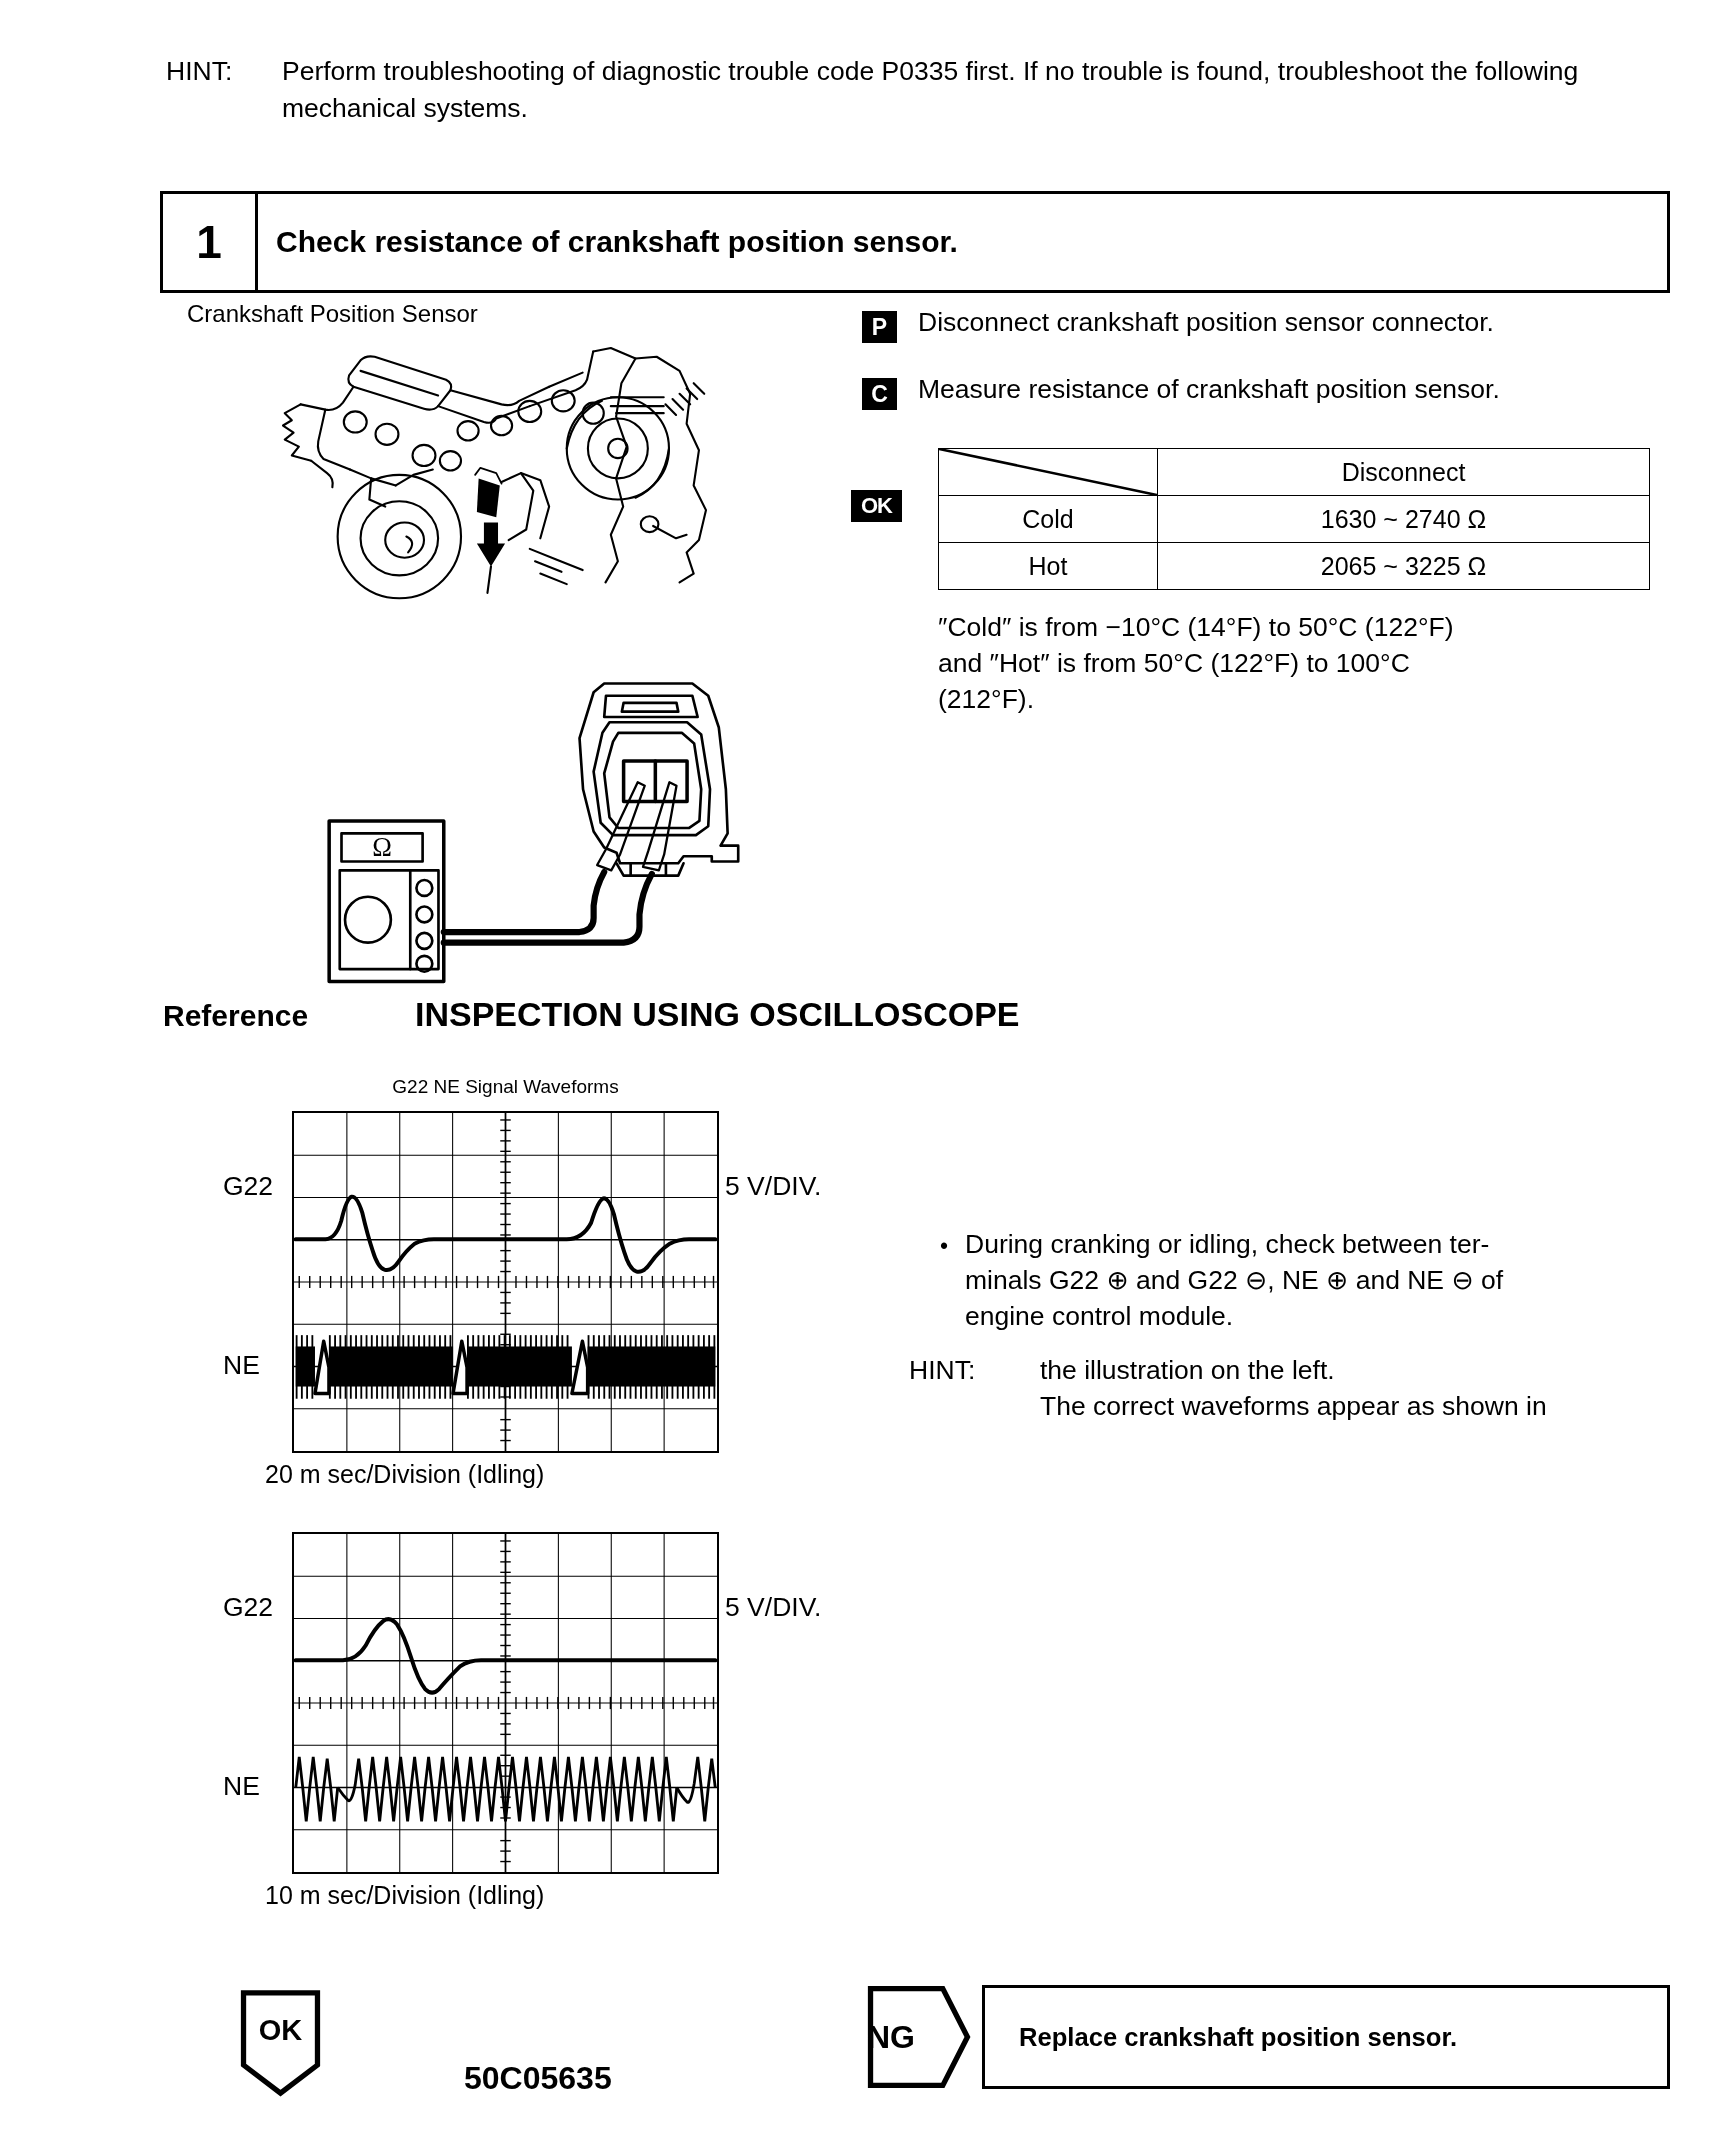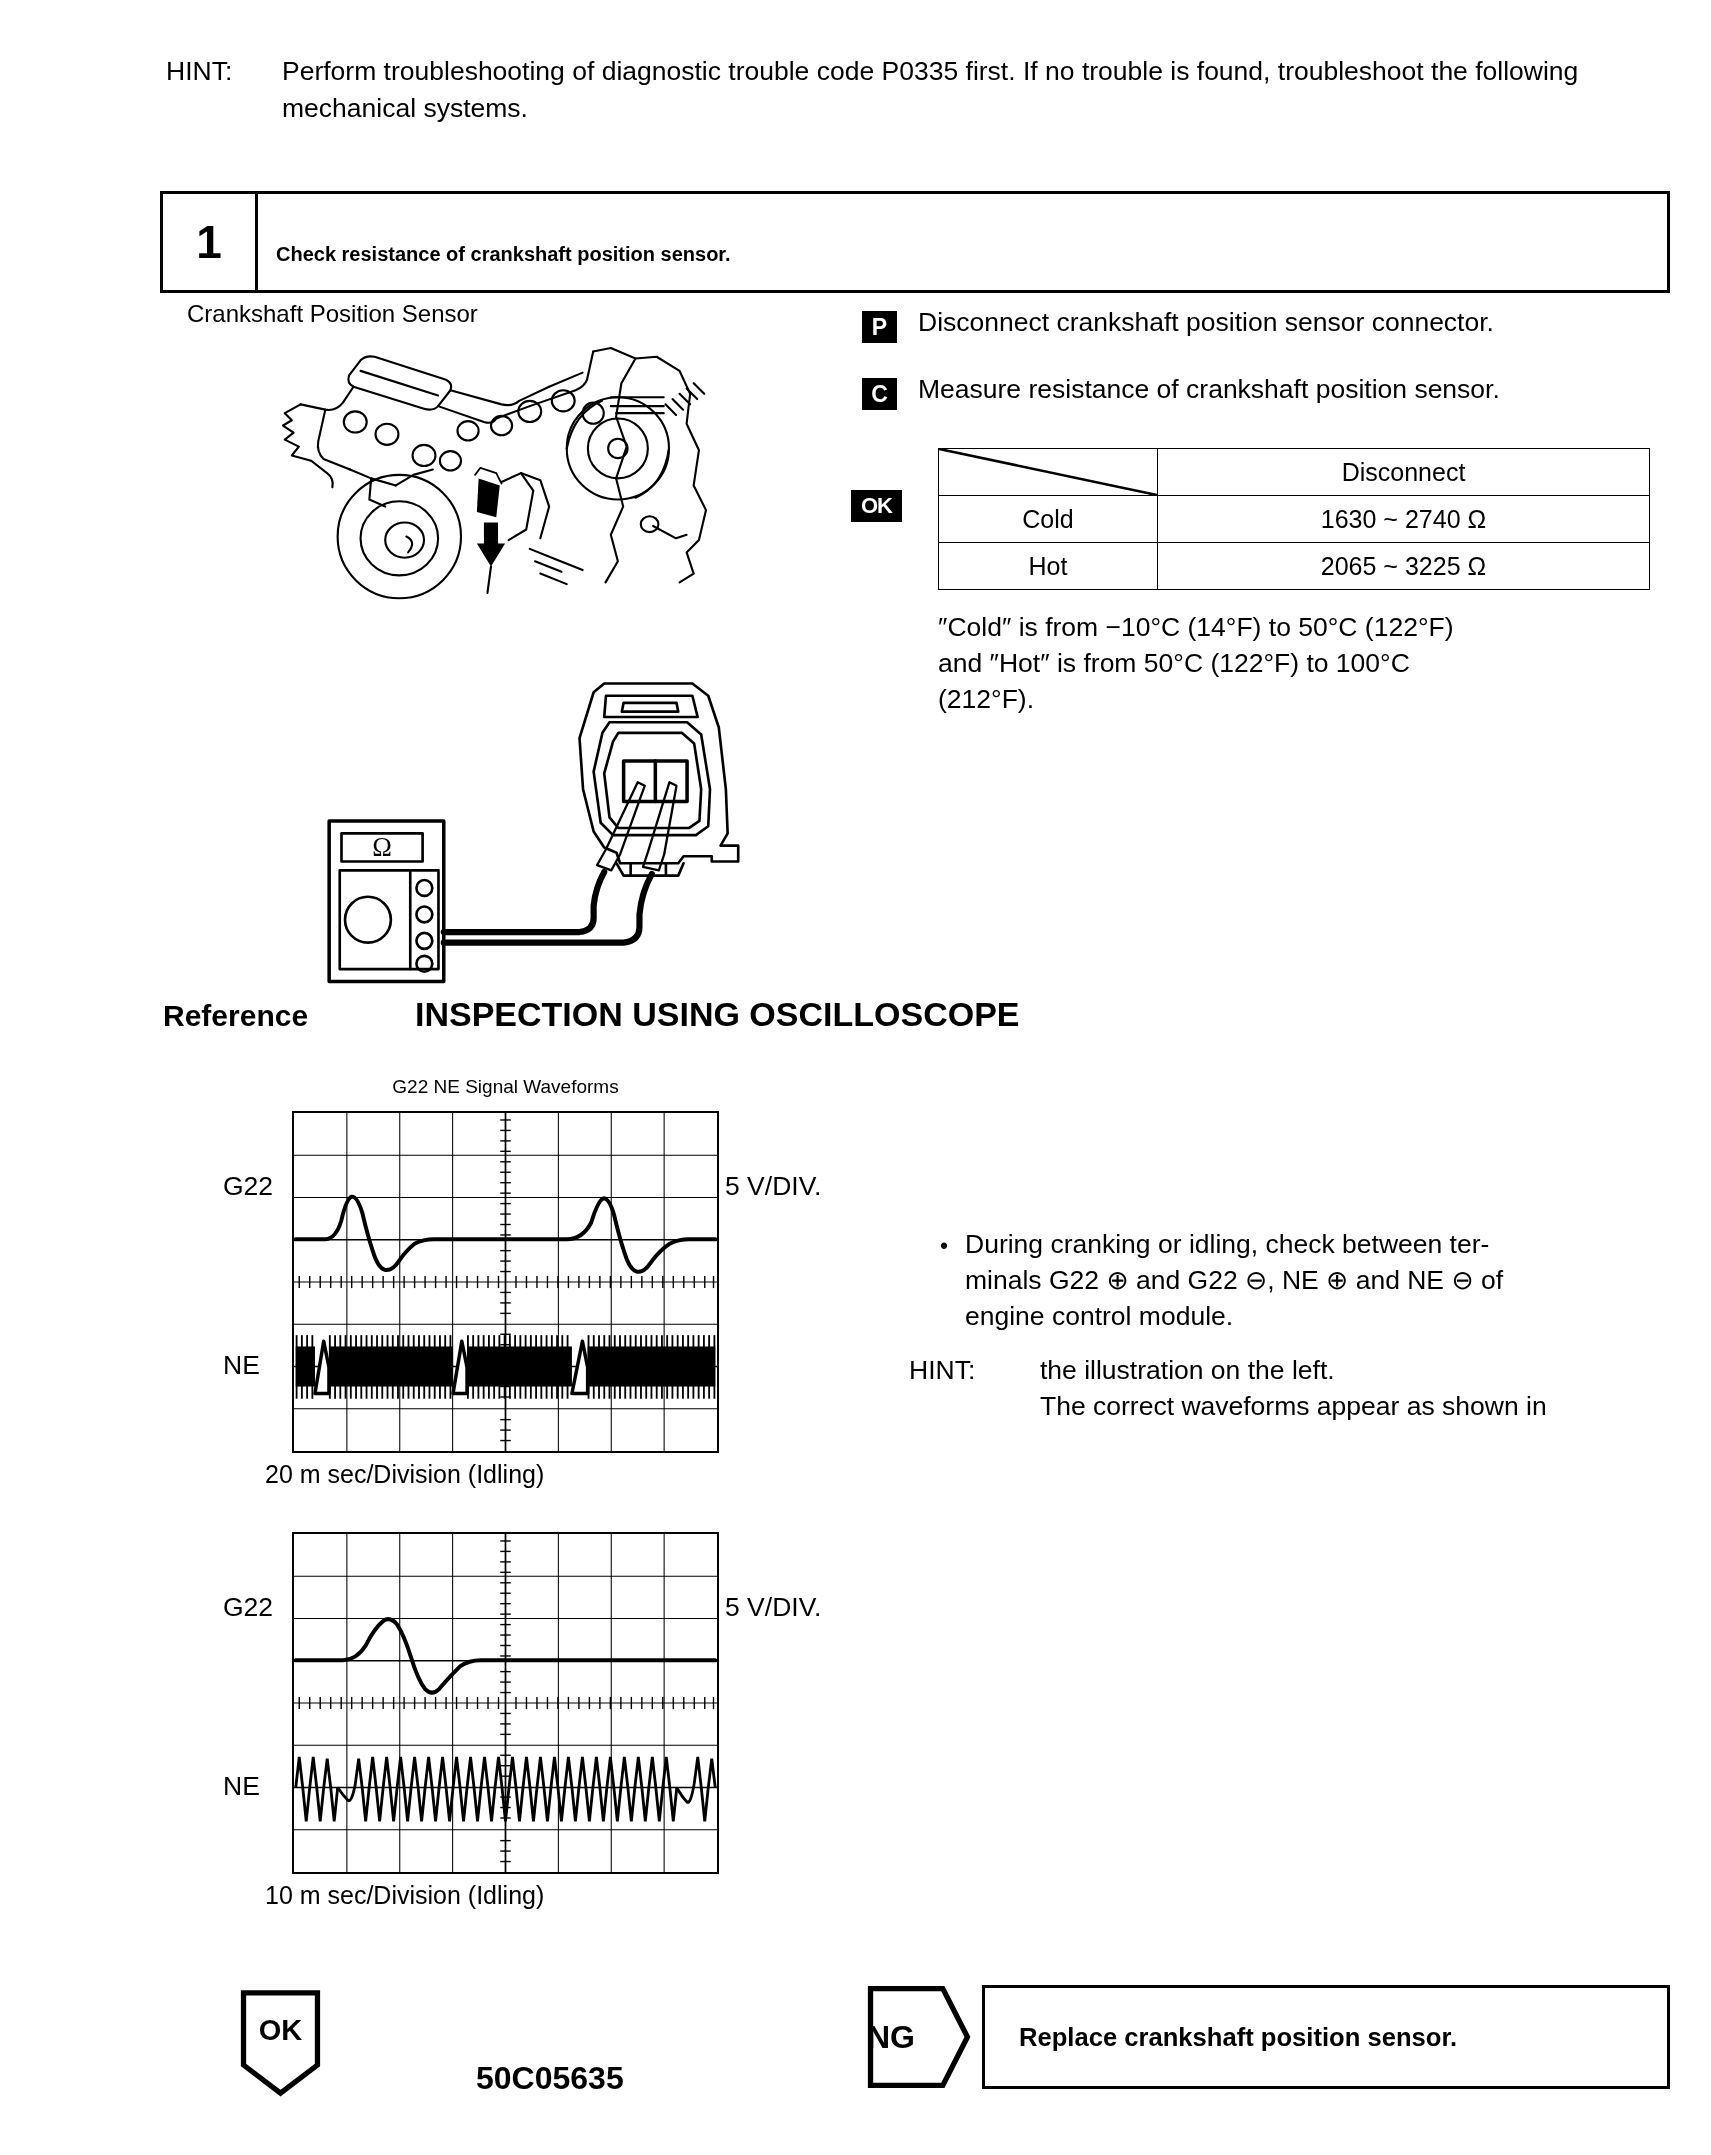--- a/index.html
+++ b/index.html
@@ -62,23 +62,22 @@
     font-weight: bold;
     line-height: 1;
   }
   #step-title {
     position: absolute;
     left: 113px;
     top: 0;
     height: 100%;
     display: flex;
     align-items: center;
-    font-size: 20px;
+    font-size: 30px;
     font-weight: bold;
-    margin-top: 12px;
   }
 
   
   #illus-caption {
     left: 187px;
     top: 300px;
     font-size: 24px;
     text-align: center;
   }
 
@@ -250,21 +249,21 @@
   #ok-arrow .ok-text {
     position: absolute;
     left: 0; top: 25px;
     width: 81px;
     text-align: center;
     font-size: 29px;
     font-weight: bold;
   }
 
   #part-number {
-    left: 476px;
+    left: 464px;
     top: 2060px;
     font-size: 32px;
     font-weight: bold;
   }
 
   #ng-arrow {
     left: 867px;
     top: 1985px;
     width: 104px;
     height: 104px;

